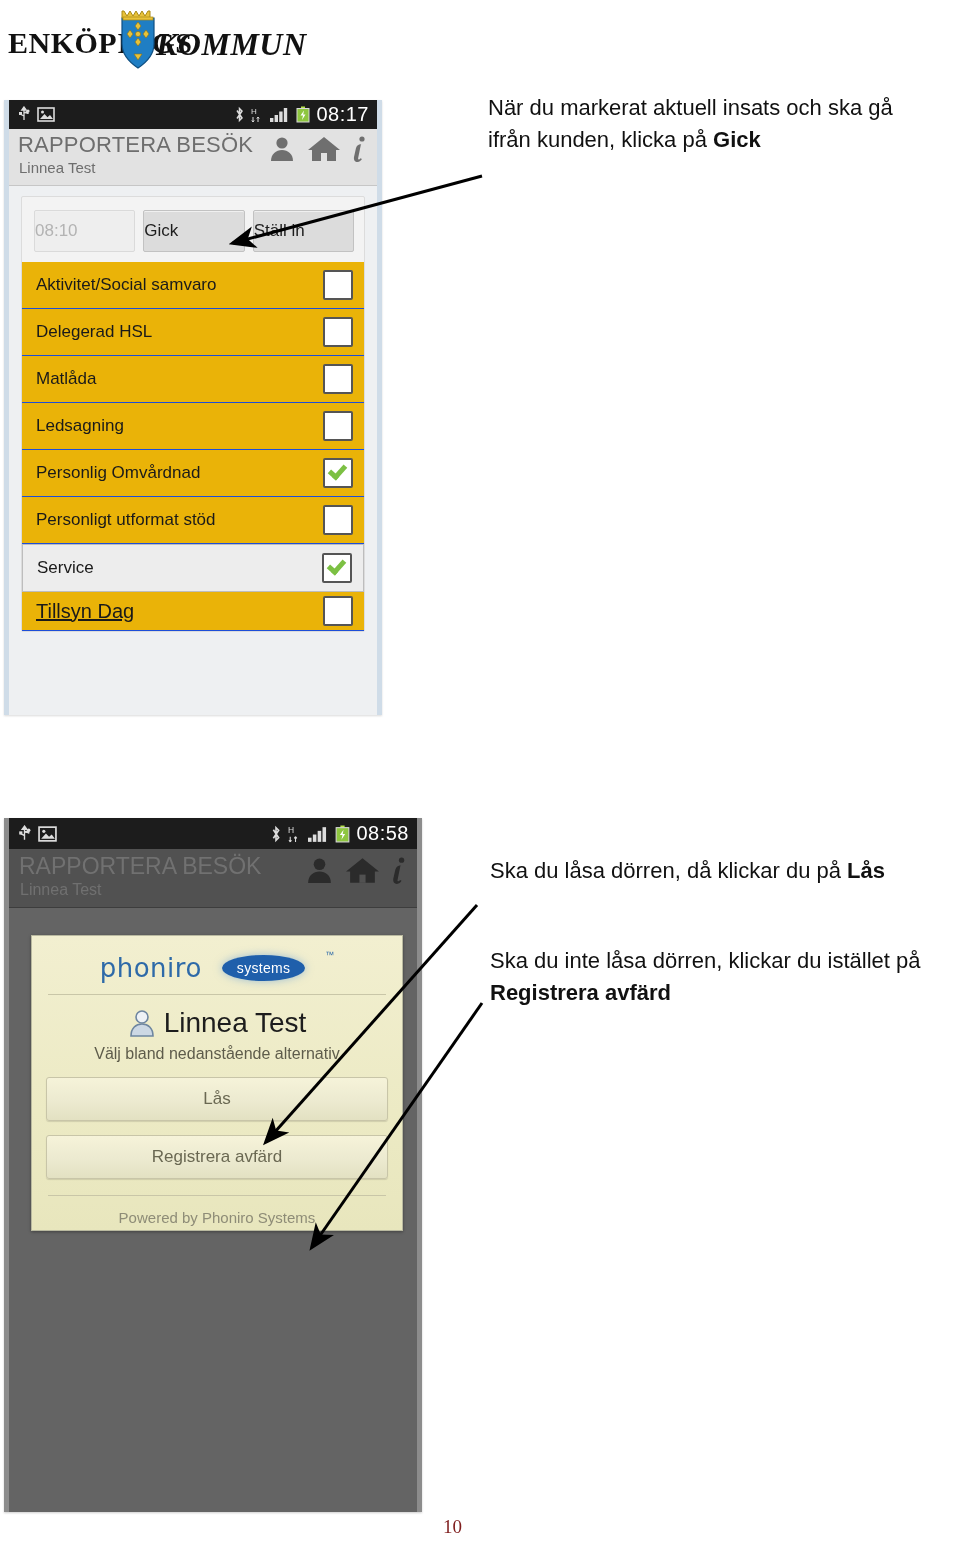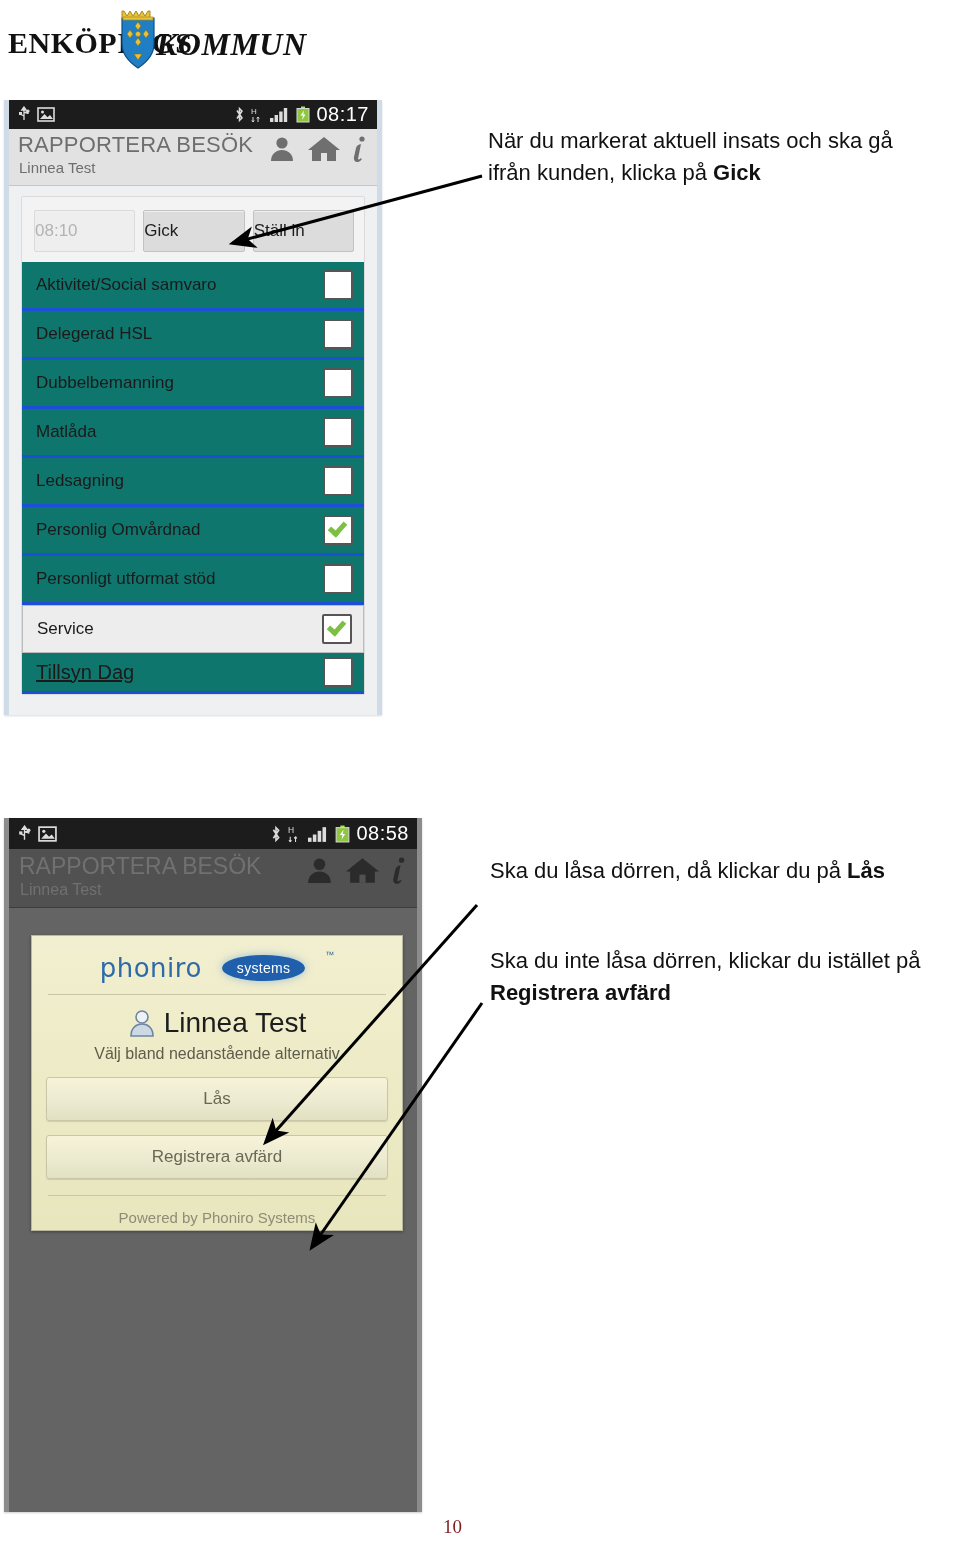--- a/index.html
+++ b/index.html
@@ -61,22 +61,22 @@
   .btnrow{display:flex;gap:8px;padding:13px 10px 10px 12px;}
   .abtn{
     flex:1;text-align:left;font-size:17px;color:#1d1d1d;
     background:#dcdcdc;border:1px solid #c2c2c2;border-radius:2px;
     padding:10px 0;box-shadow:inset 0 1px 0 #f0f0f0;
   }
   .abtn.disabled{background:#eeeeee;border-color:#dadada;color:#b3b3b3;}
 
   .listrow{
     display:flex;align-items:center;justify-content:space-between;
-    padding:8px 11px 8px 14px;border-bottom:3px solid #1d4ed8;
-    background:#0f766e;
+    padding:8px 11px 8px 14px;border-bottom:1px solid #1d4ed8;
+    background:#eab308;
   }
   .listrow.sel{background:#ededed;border:1px solid #bdbdbd;}
   .listrow .lbl{font-size:17px;color:#1a1a1a;}
   .cbx{
     width:26px;height:26px;border:2px solid #555;background:#fff;border-radius:2px;
     position:relative;flex:0 0 auto;
   }
   .cbx.on::after{
     content:"";position:absolute;left:4px;top:5px;width:12px;height:6px;
     border-left:5px solid #7cc043;border-bottom:5px solid #7cc043;
@@ -254,24 +254,20 @@
         <div>
           <div class="listrow">
             <span class="lbl">Aktivitet/Social samvaro</span>
             <span class="cbx"></span>
           </div>
           <div class="listrow">
             <span class="lbl">Delegerad HSL</span>
             <span class="cbx"></span>
           </div>
           <div class="listrow">
-            <span class="lbl">Dubbelbemanning</span>
-            <span class="cbx"></span>
-          </div>
-          <div class="listrow">
             <span class="lbl">Matlåda</span>
             <span class="cbx"></span>
           </div>
           <div class="listrow">
             <span class="lbl">Ledsagning</span>
             <span class="cbx"></span>
           </div>
           <div class="listrow">
             <span class="lbl">Personlig Omvårdnad</span>
             <span class="cbx on"></span>
@@ -287,21 +283,21 @@
           <div class="listrow cut">
             <span class="lbl">Tillsyn Dag</span>
             <span class="cbx"></span>
           </div>
         </div>
 
       </div>
     </div>
   </div>
 
-  <div class="ann" style="left:488px;top:125px;width:460px;">
+  <div class="ann" style="left:488px;top:92px;width:460px;">
     <span>När du markerat aktuell insats och ska gå</span><br>
     <span>ifrån kunden, klicka på </span><b>Gick</b>
   </div>
 
   <div class="shot2">
 
     <div class="statusbar statusbar2">
       <span class="sb-left">
         <span class="icn">
           <svg width="15" height="18" viewBox="0 0 14 17">

